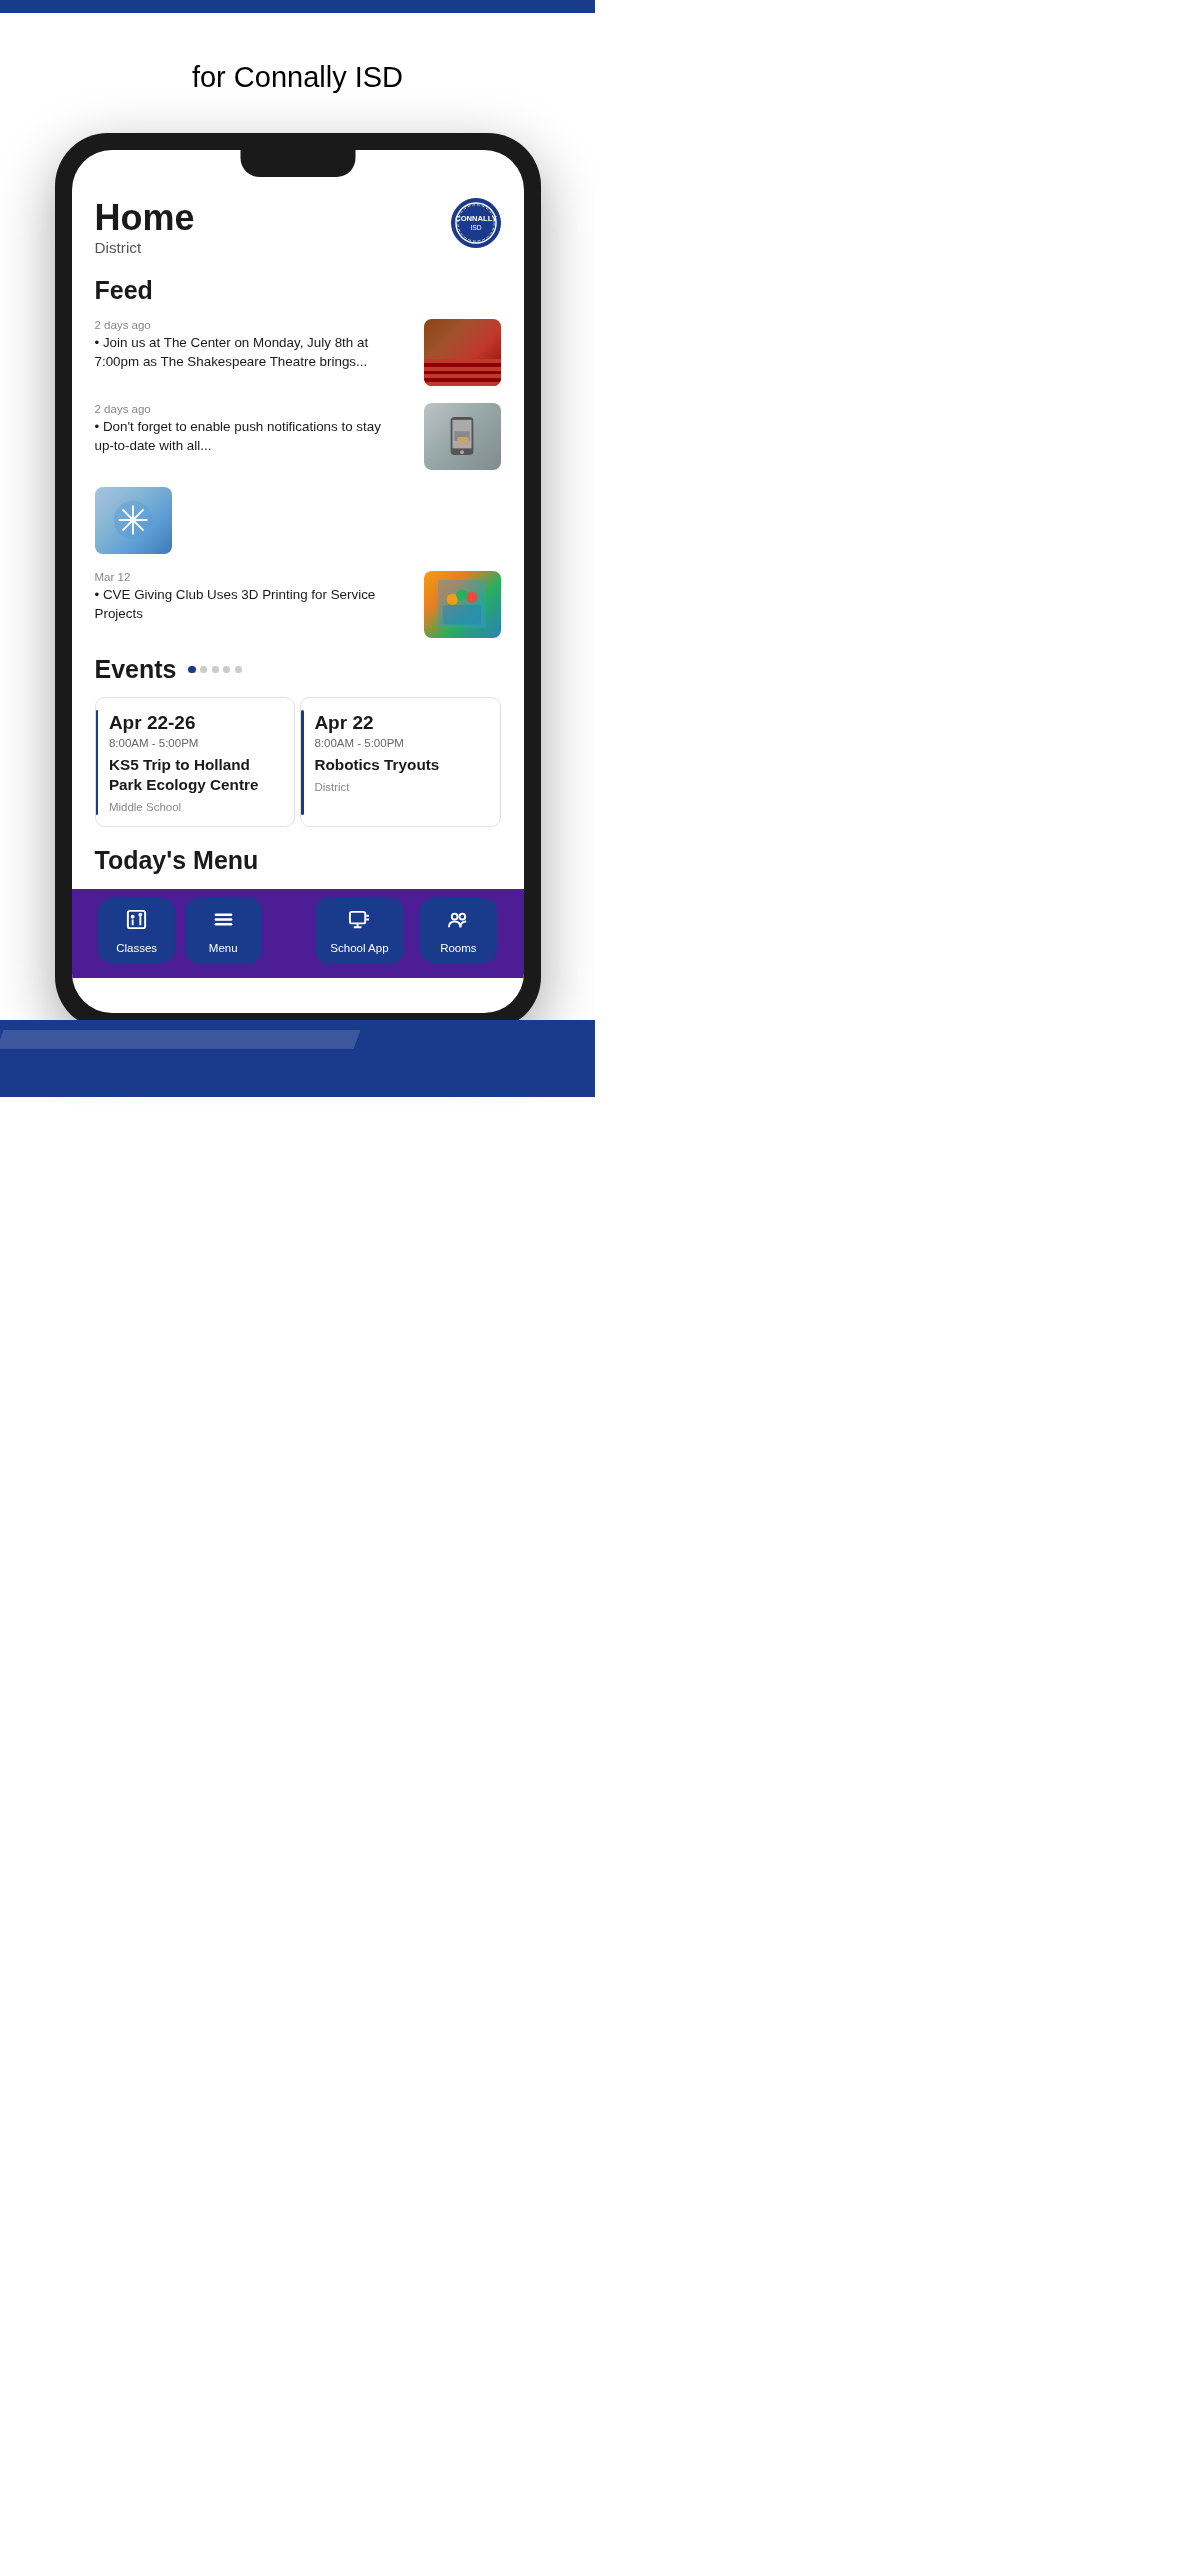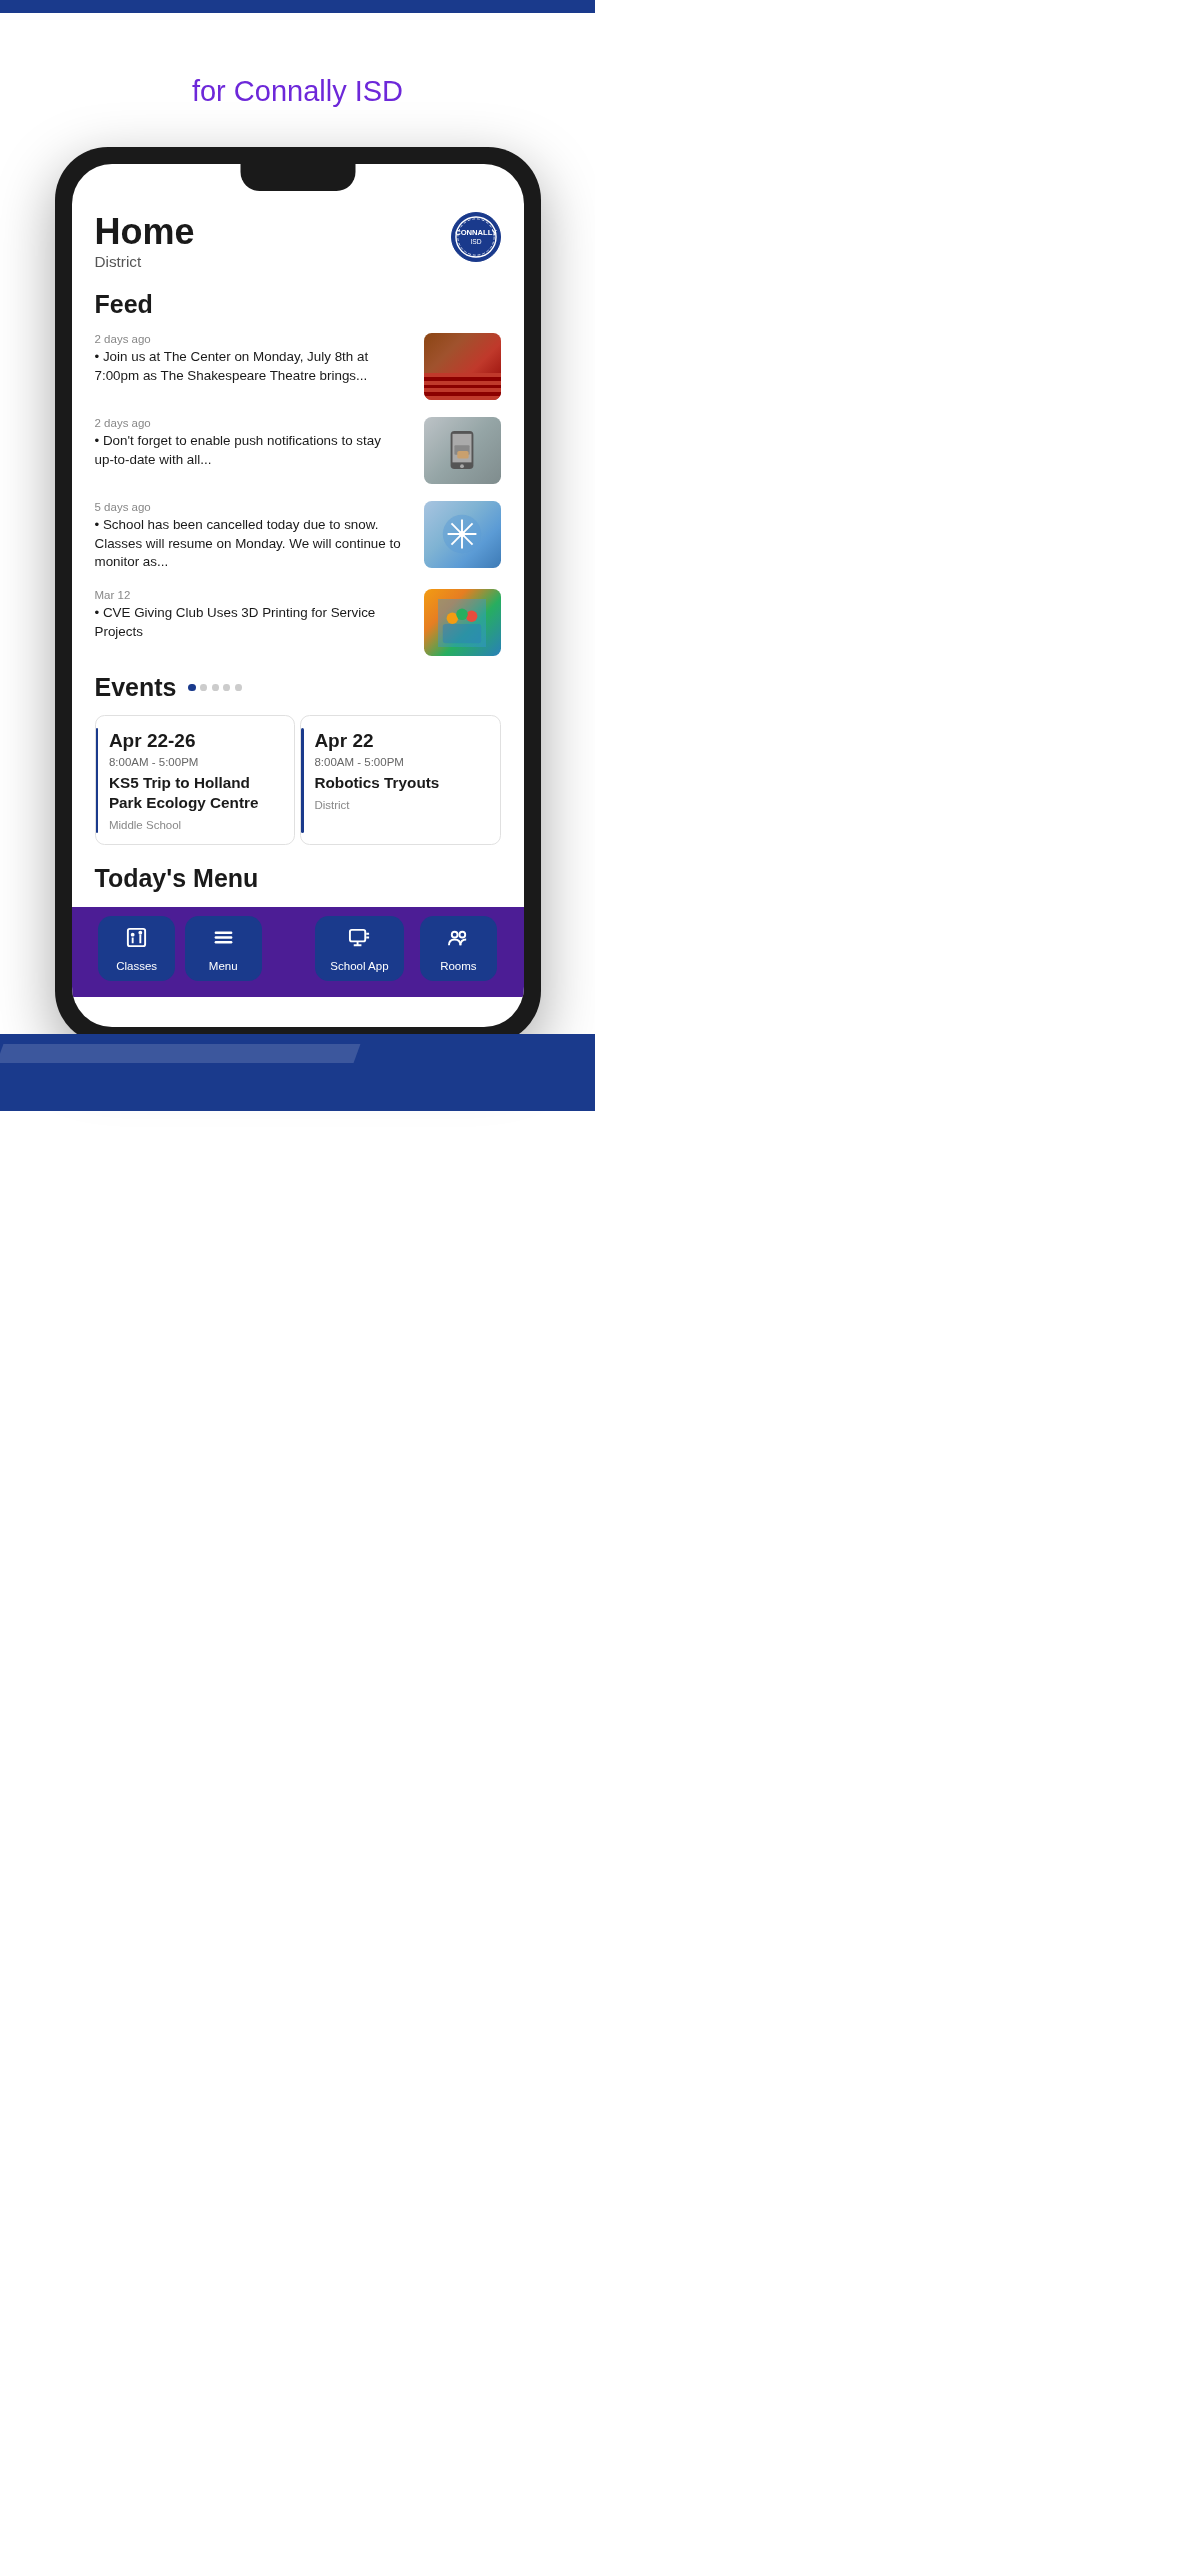--- a/index.html
+++ b/index.html
@@ -31,22 +31,22 @@
       font-size: 35px;
       font-weight: 900;
       color: #0a0a0a;
       line-height: 1.15;
       letter-spacing: -0.5px;
     }
 
     .header-subtitle {
       font-size: 29px;
       font-weight: 400;
-      color: #6d28d9;
-      margin-top: 14px;
+      color: #000000;
+      margin-top: 0;
     }
 
     
     .phone-wrapper {
       display: flex;
       justify-content: center;
       padding: 9.6px 19px 0;
     }
 
     .phone-frame {
@@ -415,26 +415,20 @@
                 <circle cx="20" cy="42" r="2" fill="#aaa"></circle>
                 <rect x="12" y="20" width="16" height="10" rx="1" fill="#888"></rect>
 
                 <rect x="15" y="26" width="12" height="8" rx="2" fill="#c9a06e"></rect>
               </svg>
             </div>
           </div>
         </div>
 
         <div class="feed-item">
-          <div class="feed-text-group">
-            <div class="feed-timestamp">5 days ago</div>
-            <div class="feed-text">
-              <span>• </span><span>School has been cancelled today due to snow. Classes will resume on Monday. We will continue to monitor as...</span>
-            </div>
-          </div>
           <div class="feed-image">
             <div class="img-snow">
               <svg width="48" height="48" viewBox="0 0 50 50">
                 <circle cx="25" cy="25" r="20" fill="#5b9bd5" opacity="0.5"></circle>
 
                 <line x1="25" y1="10" x2="25" y2="40" stroke="white" stroke-width="2"></line>
                 <line x1="10" y1="25" x2="40" y2="25" stroke="white" stroke-width="2"></line>
                 <line x1="14" y1="14" x2="36" y2="36" stroke="white" stroke-width="2"></line>
                 <line x1="36" y1="14" x2="14" y2="36" stroke="white" stroke-width="2"></line>
                 <circle cx="25" cy="25" r="3" fill="white"></circle>

